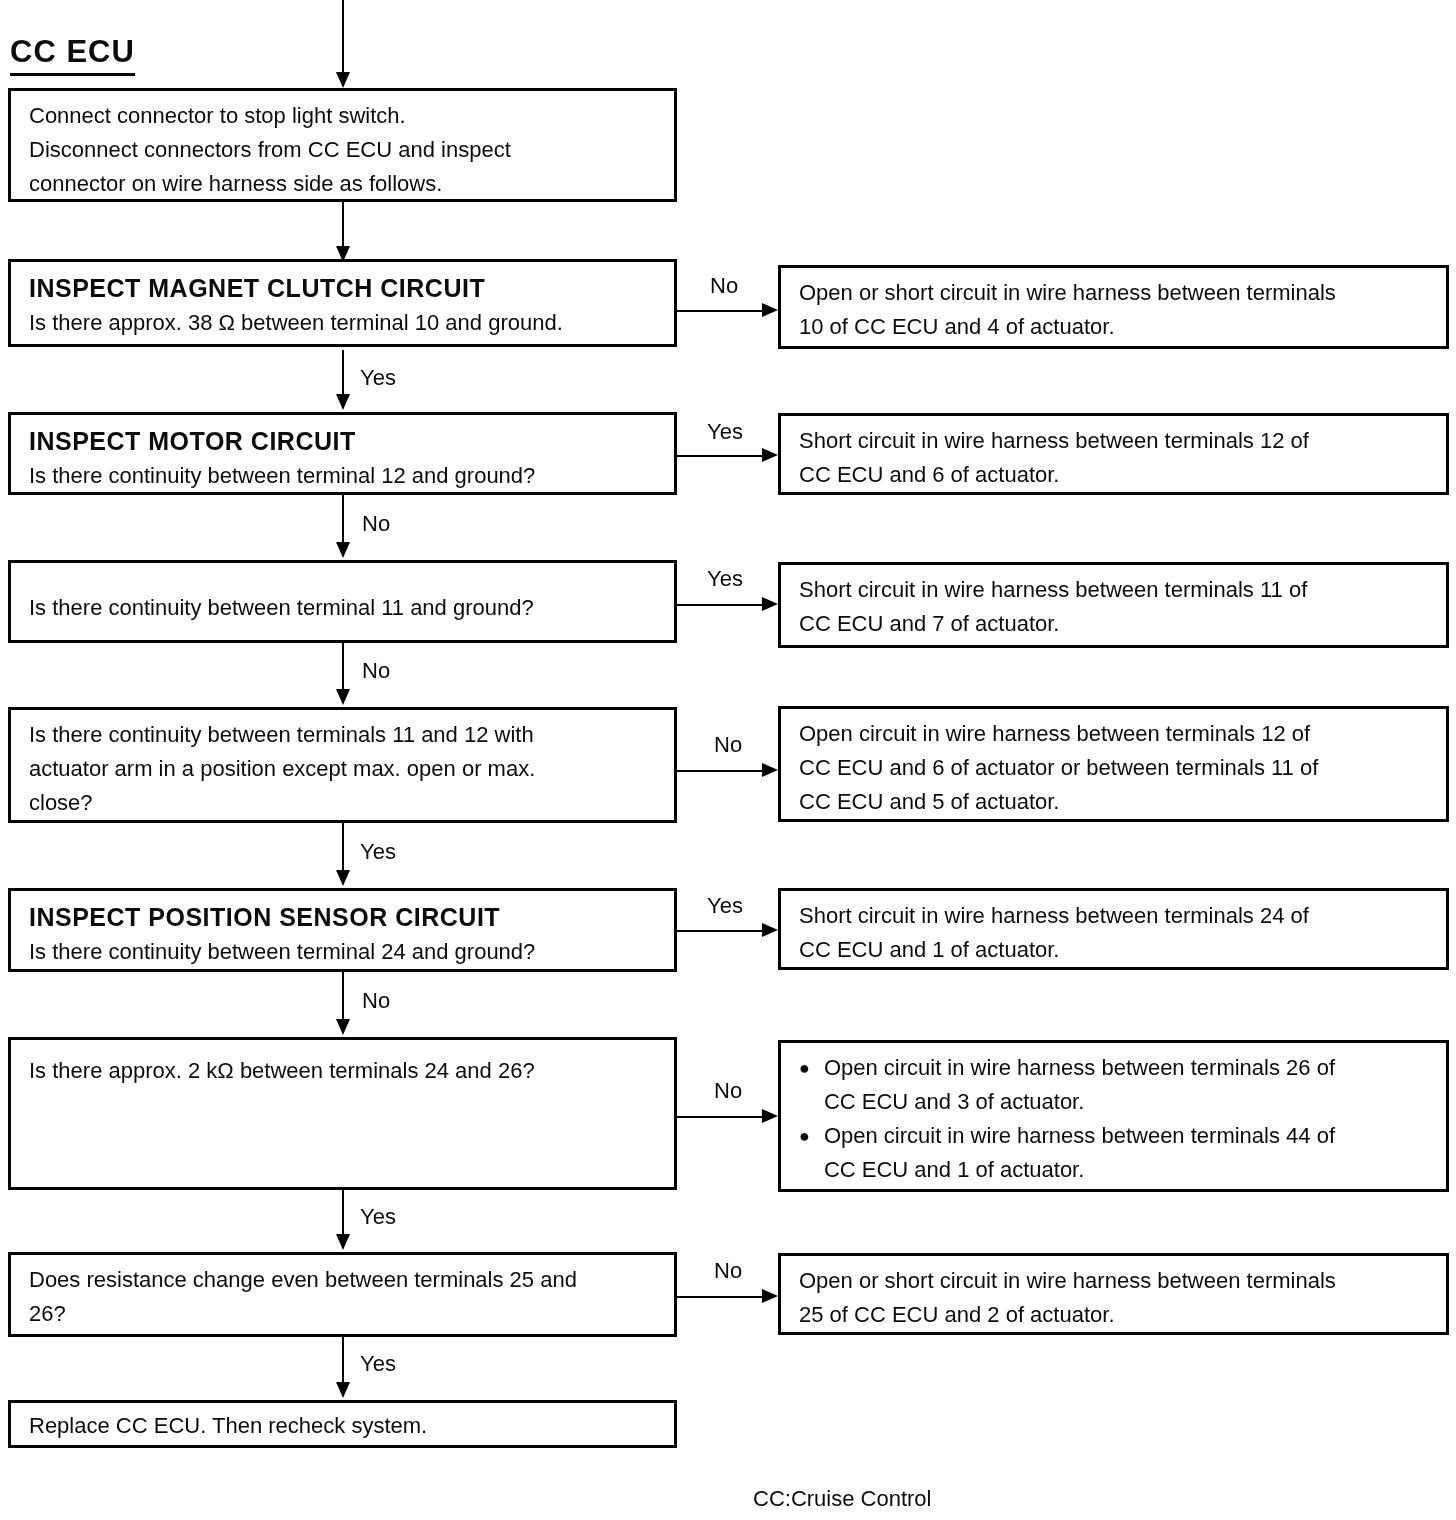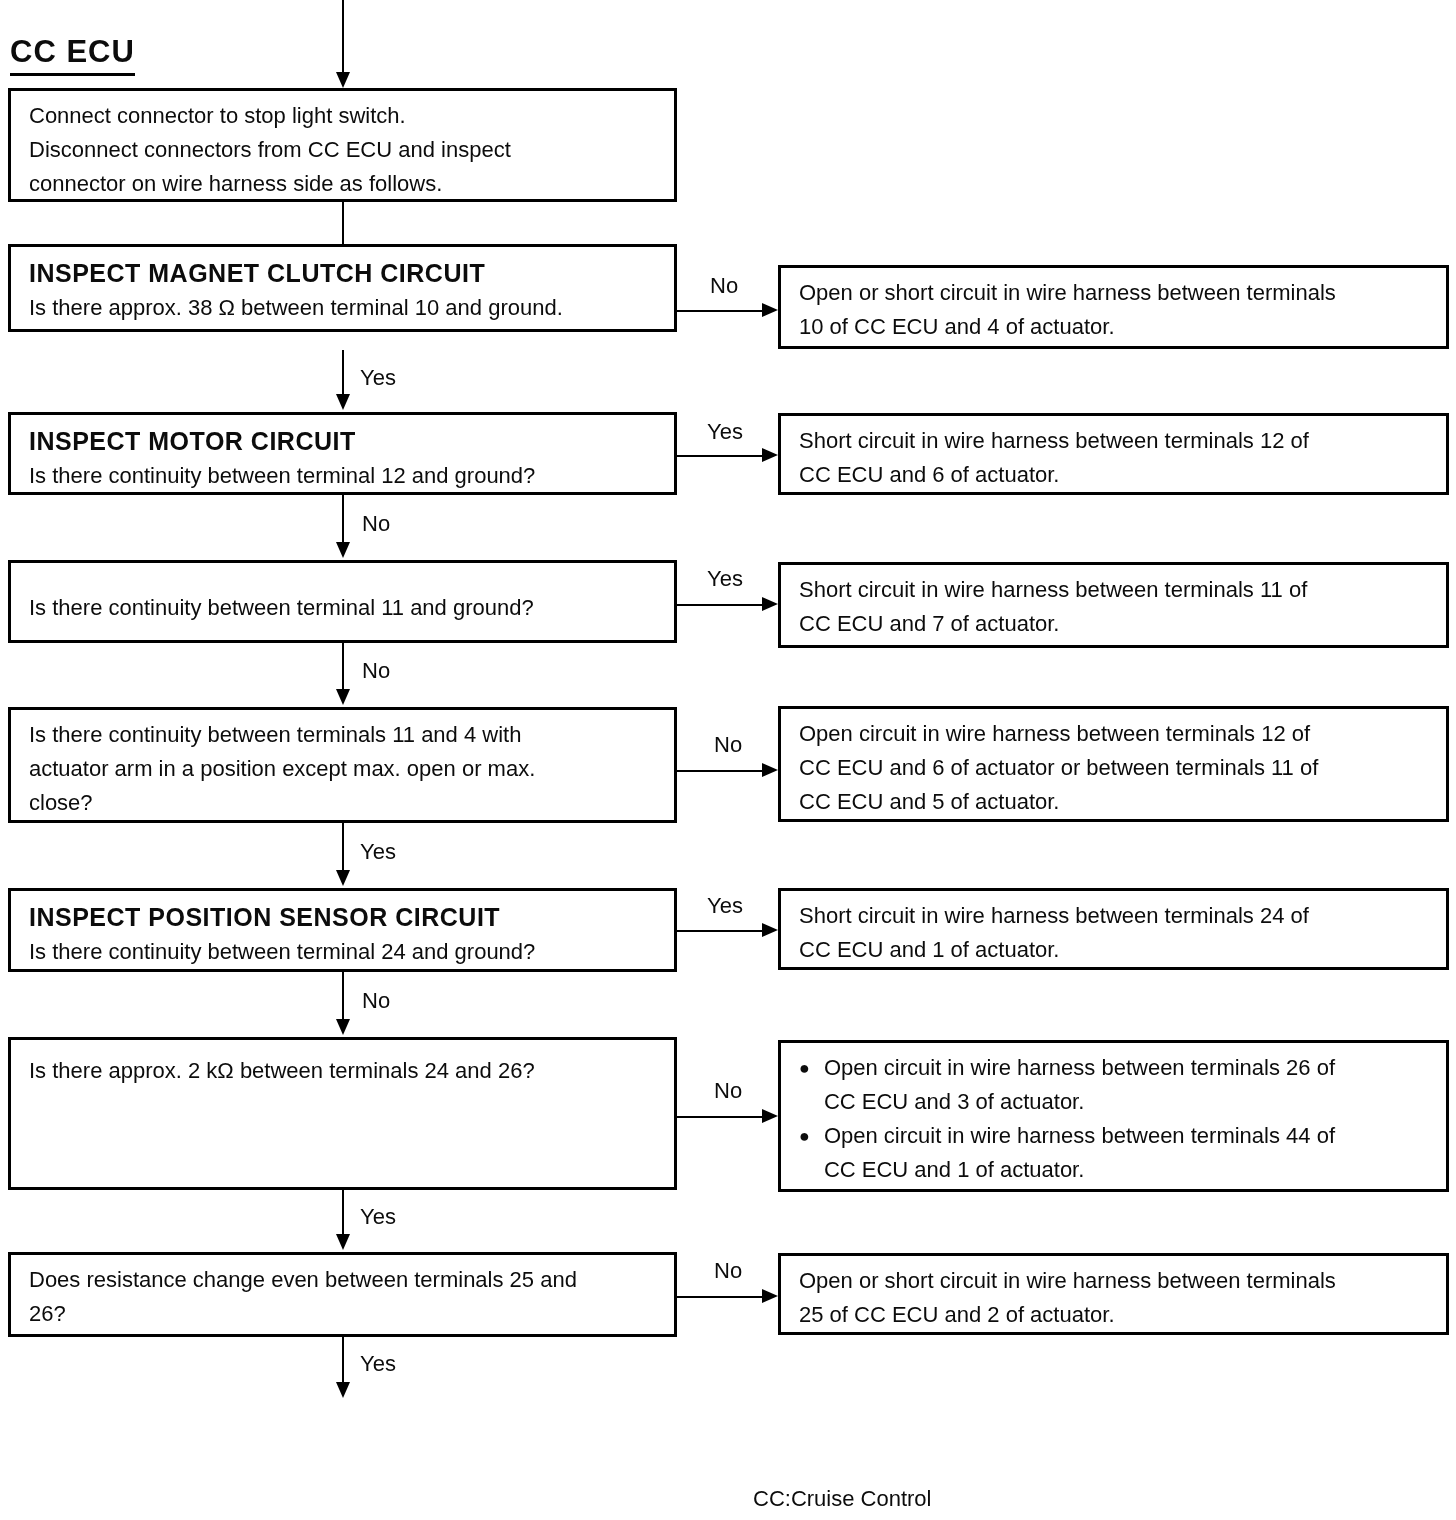--- a/index.html
+++ b/index.html
@@ -53,21 +53,21 @@
 
   <div class="lbox" style="top:88px; height:114px">
     <div class="q">Connect connector to stop light switch.
 Disconnect connectors from CC ECU and inspect
 connector on wire harness side as follows.</div>
   </div>
 
   <div class="vline" style="top:202px; height:44px"></div>
   <div class="arr-d" style="left:336px; top:246px"></div>
 
-  <div class="lbox" style="top:244px; height:88px">
+  <div class="lbox" style="top:259px; height:88px">
     <div class="hd">INSPECT MAGNET CLUTCH CIRCUIT</div>
     <div class="q">Is there approx. 38 Ω between terminal 10 and ground.</div>
   </div>
   <div class="hline" style="left:677px; top:310px; width:86px"></div>
   <div class="arr-r" style="left:762px; top:303px"></div>
   <div class="lbl" style="left:706px; top:274px">No</div>
   <div class="rbox" style="top:265px; height:84px">
     <div class="r">Open or short circuit in wire harness between terminals
 10 of CC ECU and 4 of actuator.</div>
   </div>
@@ -98,21 +98,21 @@
   <div class="lbl" style="left:703px; top:567px">Yes</div>
   <div class="rbox" style="top:562px; height:86px">
     <div class="r">Short circuit in wire harness between terminals 11 of
 CC ECU and 7 of actuator.</div>
   </div>
   <div class="vline" style="top:643px; height:46px"></div>
   <div class="arr-d" style="left:336px; top:689px"></div>
   <div class="lbl" style="left:358px; top:659px">No</div>
 
   <div class="lbox" style="top:707px; height:116px">
-    <div class="q">Is there continuity between terminals 11 and 4 with
+    <div class="q">Is there continuity between terminals 11 and 12 with
 actuator arm in a position except max. open or max.
 close?</div>
   </div>
   <div class="hline" style="left:677px; top:770px; width:86px"></div>
   <div class="arr-r" style="left:762px; top:763px"></div>
   <div class="lbl" style="left:710px; top:733px">No</div>
   <div class="rbox" style="top:706px; height:116px">
     <div class="r">Open circuit in wire harness between terminals 12 of
 CC ECU and 6 of actuator or between terminals 11 of
 CC ECU and 5 of actuator.</div>
@@ -168,18 +168,21 @@
   <div class="arr-r" style="left:762px; top:1289px"></div>
   <div class="lbl" style="left:710px; top:1259px">No</div>
   <div class="rbox" style="top:1253px; height:82px">
     <div class="r">Open or short circuit in wire harness between terminals
 25 of CC ECU and 2 of actuator.</div>
   </div>
   <div class="vline" style="top:1337px; height:45px"></div>
   <div class="arr-d" style="left:336px; top:1382px"></div>
   <div class="lbl" style="left:356px; top:1352px">Yes</div>
 
+  <div class="lbox" style="top:1400px; height:48px; padding-top:6px">
+    <div class="q">Replace CC ECU. Then recheck system.</div>
+  </div>
 
   <div class="footnote">
     <span class="abbr">CC:</span><span>Cruise Control</span>
   </div>
 
 </div>
 
 </body></html>

